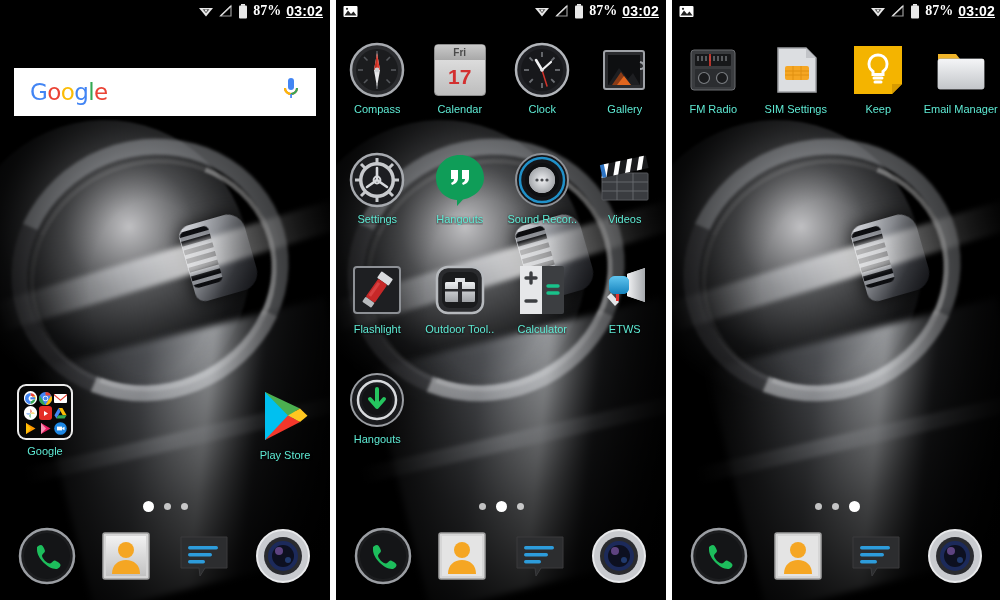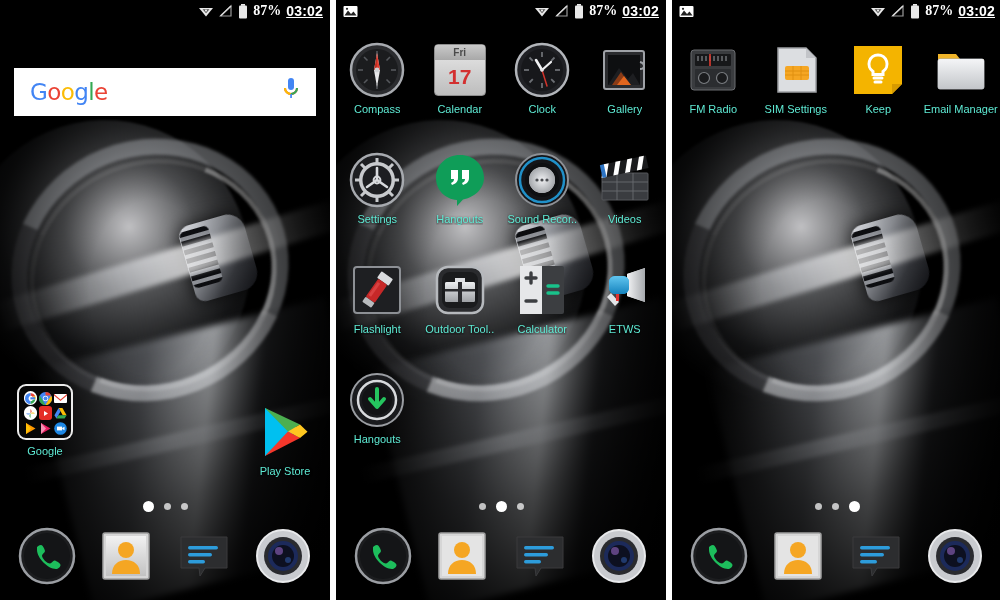--- a/index.html
+++ b/index.html
@@ -295,21 +295,21 @@
             </svg></div>
         <div class="mini"><svg width="13" height="13" viewBox="0 0 13 13">
               <circle cx="6.5" cy="6.5" r="6.3" fill="#1E88E5"></circle>
               <path d="M3 4.6 h5 v3.8 h-5 z" fill="#fff"></path>
               <path d="M8.2 6 l2.3 -1.3 v3.6 l-2.3 -1.3 z" fill="#fff"></path>
             </svg></div>
       </div>
       <div class="home-label">Google</div>
     </div>
 
-    <div class="home-item" style="left:242px; top:404px;">
+    <div class="home-item" style="left:242px; top:388px;">
       <div style="width:56px;height:56px;margin:0 auto;">
         <svg width="56" height="56" viewBox="0 0 56 56">
           <path d="M8 4 L40 26.5 L8 52 Z" fill="#00BCD4"></path>
           <path d="M8 4 L40 26.5 L29 33 Z" fill="#4CAF50" opacity="0"></path>
           <path d="M8 4 L33.5 19.5 L49 28 L40 34 Z" fill="#4CAF50"></path>
           <path d="M40 34 L49 28 L49 28.5 L38.5 35.5 Z" fill="#FFC107"></path>
           <path d="M33.5 19.5 L49 28 L38.5 35 L8 52 Z" fill="none"></path>
           <path d="M8 52 L38.5 35 L49 28.3 L38 22 Z" fill="#F44336" opacity="0"></path>
           <g>
             <path d="M8 4 L31 27.5 L8 52 Z" fill="#00C0F0"></path>

